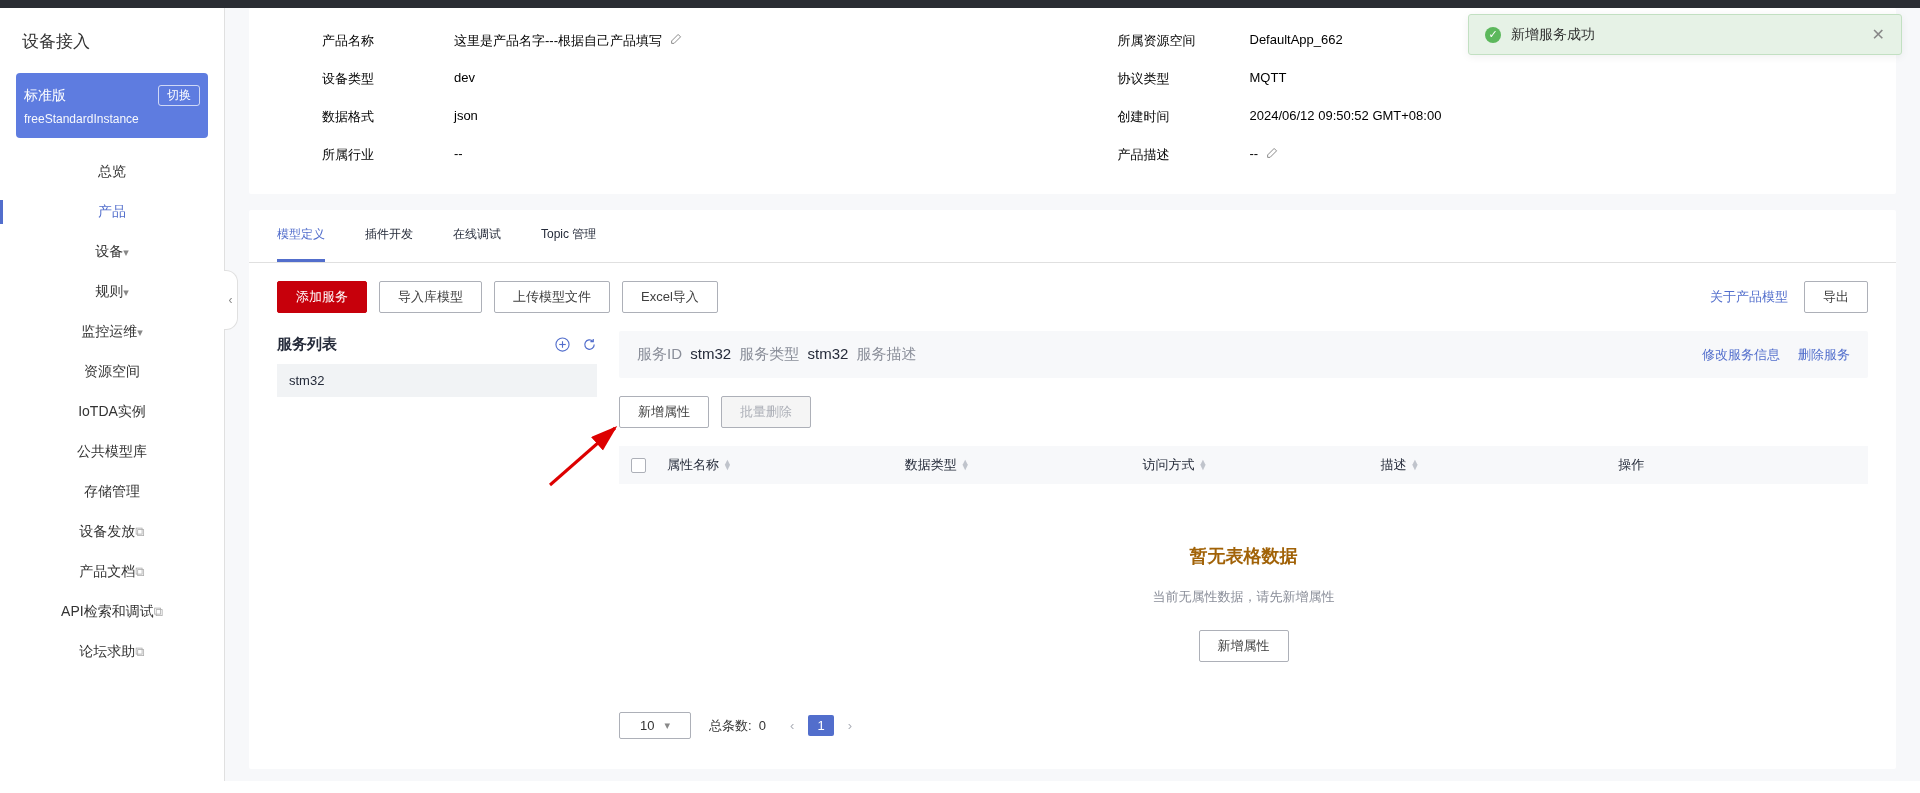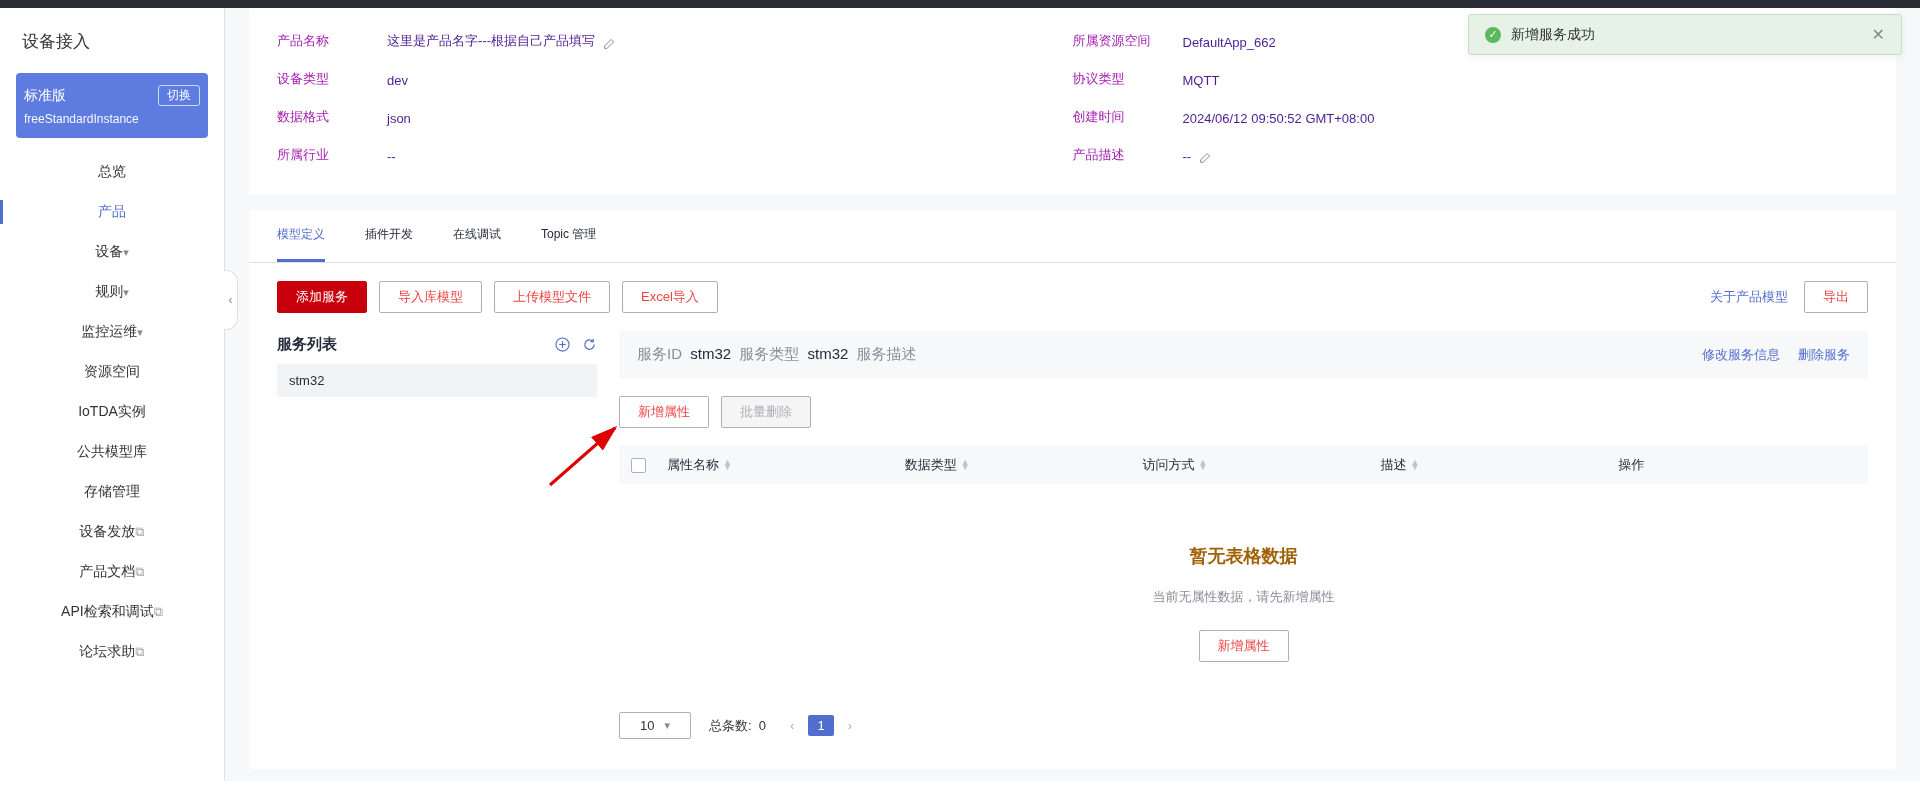--- a/index.html
+++ b/index.html
@@ -17,31 +17,31 @@
 .nav-item { padding: 11px 22px; font-size: 14px; color: #333; cursor: pointer; display: flex; align-items: center; justify-content: center; }
 .nav-item.active { color: #526ecc; position: relative; }
 .nav-item.active::before { content: ""; position: absolute; left: 0; top: 8px; bottom: 8px; width: 3px; background: #526ecc; }
 .chev { font-size: 11px; color: #888; }
 .ext-icon { font-size: 13px; color: #aaa; }
 .main { flex: 1; background: #f7f8fa; overflow-y: auto; padding: 0 24px 20px 24px; }
 .info-card { background: #fff; border-radius: 2px; padding: 24px 28px 10px 28px; margin-top: 0; }
 .info-grid { display: flex; }
 .info-col { flex: 1; }
 .info-row { display: flex; margin-bottom: 20px; font-size: 13px; }
-.info-label { width: 110px; color: #a21caf; flex-shrink: 0; }
-.info-value { color: #4c1d95; display: flex; align-items: flex-end; gap: 8px; }
+.info-label { width: 110px; color: #000000; flex-shrink: 0; margin-left: 45px; }
+.info-value { color: #000000; display: flex; align-items: flex-start; gap: 8px; margin-left: 22px; }
 .edit-icon { cursor: pointer; color: #999; }
 .edit-icon svg { display: block; }
 .tabs-card { background: #fff; border-radius: 2px; margin-top: 16px; padding: 0; }
 .tabs { display: flex; border-bottom: 1px solid #e0e0e0; padding: 0 28px; }
 .tab { padding: 16px 0; margin-right: 40px; font-size: 12px; color: #252b3a; cursor: pointer; border-bottom: 3px solid transparent; }
 .tab.active { color: #526ecc; border-bottom-color: #526ecc; }
 .toolbar { padding: 18px 28px; display: flex; align-items: center; justify-content: space-between; }
 .toolbar-left { display: flex; gap: 12px; }
-.btn { padding: 6px 18px; border: 1px solid #adb0b8; background: #fff; border-radius: 2px; font-size: 13px; cursor: pointer; color: #ef4444; }
+.btn { padding: 6px 18px; border: 1px solid #adb0b8; background: #fff; border-radius: 2px; font-size: 13px; cursor: pointer; color: #404040; }
 .btn-primary { background: #c7000b; border-color: #c7000b; color: #fff; }
 .btn-disabled { color: #adb0b8; cursor: not-allowed; background: #f5f5f5; }
 .toolbar-right { display: flex; align-items: center; gap: 16px; }
 .link { color: #526ecc; cursor: pointer; font-size: 13px; }
 .content-split { display: flex; padding: 0 28px 20px 28px; gap: 22px; }
 .service-list-panel { width: 320px; }
 .service-list-header { display: flex; align-items: center; justify-content: space-between; padding: 4px 0 10px 0; }
 .service-list-title { font-size: 15px; font-weight: 600; color: #252b3a; }
 .service-list-actions { display: flex; gap: 12px; }
 .icon-btn { cursor: pointer; color: #526ecc; display: inline-flex; }

